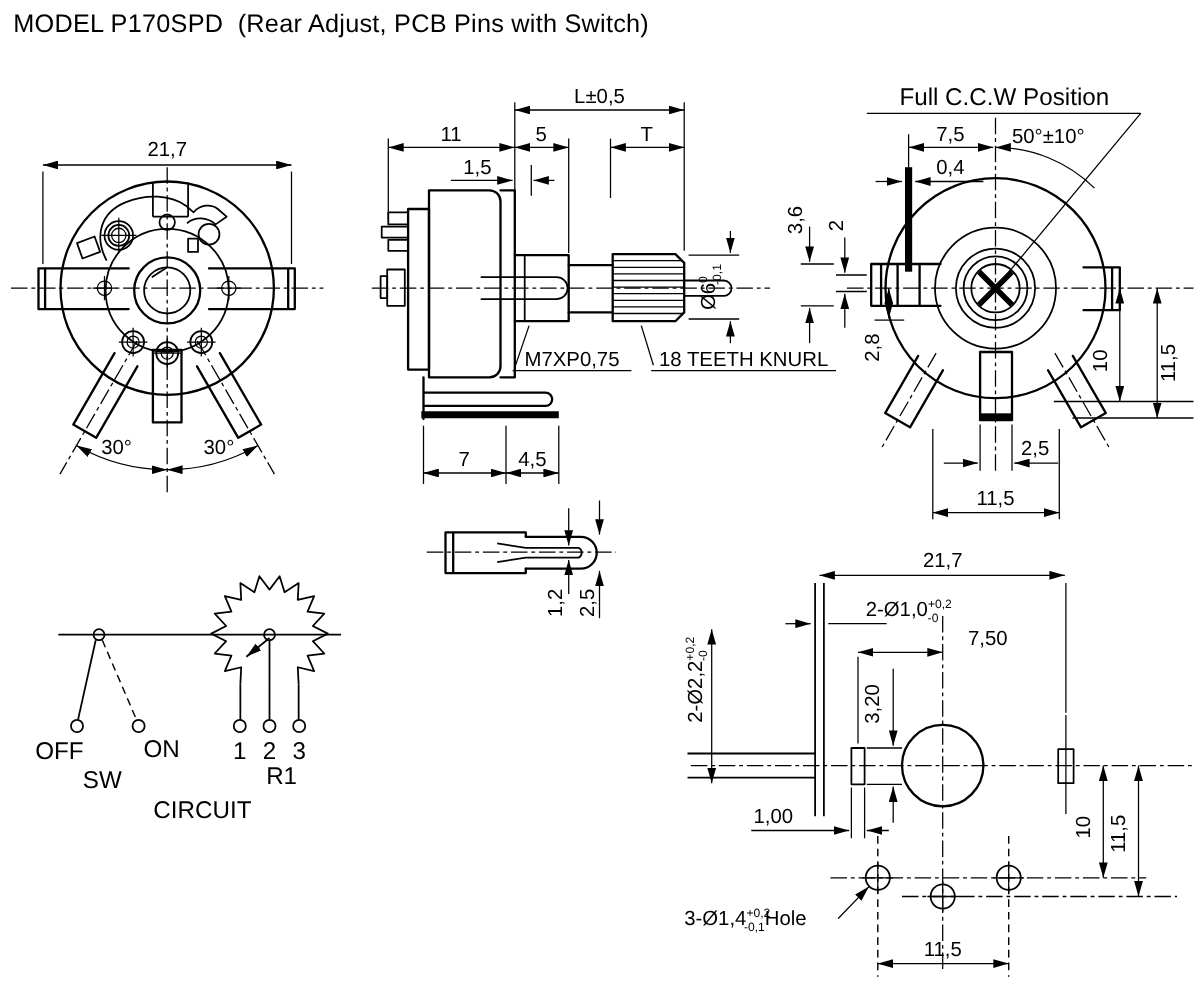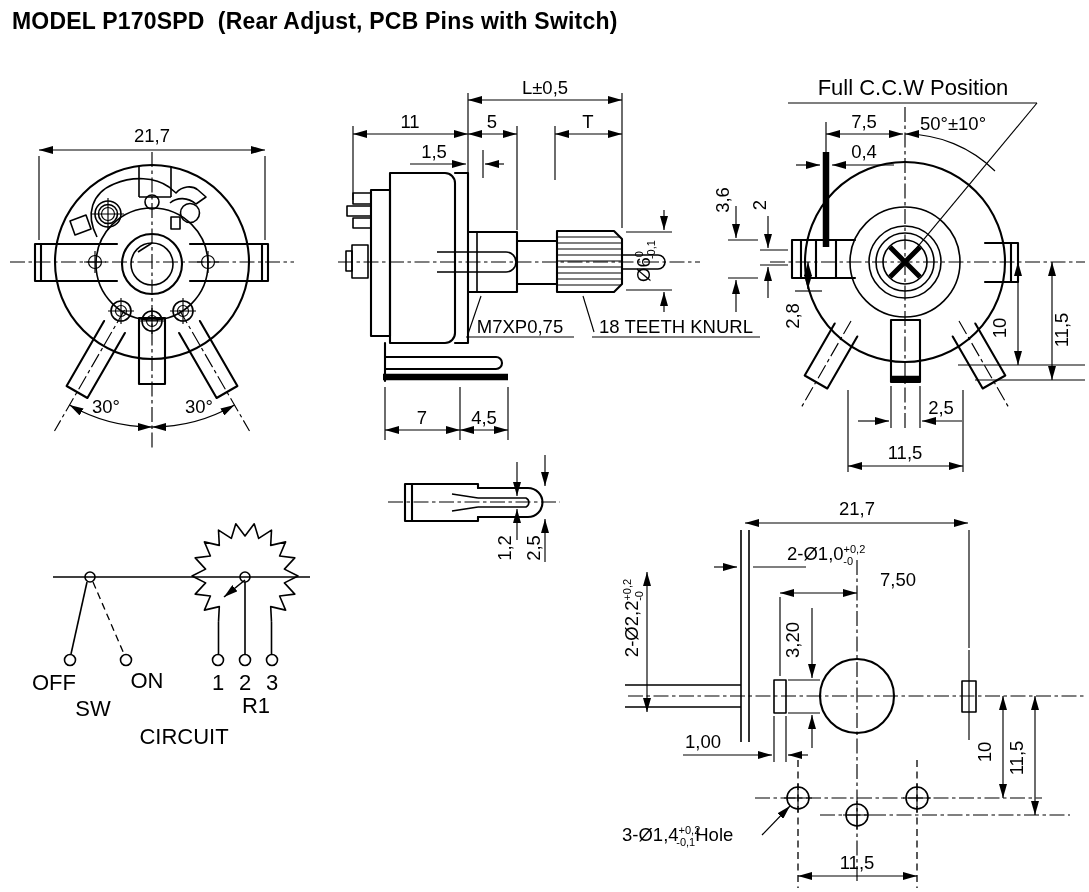--- a/index.html
+++ b/index.html
@@ -1,18 +1,18 @@
 <!DOCTYPE html>
 <html><head>
 <meta charset="utf-8">
 <style>
   html,body{margin:0;padding:0;background:#fff;}
   #sheet{position:relative;width:1089px;height:892px;background:#fff;overflow:hidden;
          font-family:"Liberation Sans",sans-serif;}
-  #title{position:absolute;left:12px;top:8px;font-size:23px;font-weight:bold;color:#000;
+  #title{position:absolute;left:12px;top:8px;font-size:23px;font-weight:normal;color:#000;
          letter-spacing:.2px;white-space:pre;}
   svg{position:absolute;left:0;top:0;}
   .o{fill:none;stroke:#000;stroke-width:2.1;stroke-linejoin:round;stroke-linecap:round;}
   .o2{fill:none;stroke:#000;stroke-width:1.6;stroke-linejoin:round;}
   .t{fill:none;stroke:#000;stroke-width:1.15;}
   .cl{fill:none;stroke:#000;stroke-width:1.15;stroke-dasharray:15 3.5 3.5 3.5;}
   .dsh{fill:none;stroke:#000;stroke-width:1.3;stroke-dasharray:7 4.5;}
   .th{fill:none;stroke:#000;stroke-width:6.5;}
   .pb{fill:none;stroke:#000;stroke-width:5;}
   text{font-family:"Liberation Sans",sans-serif;font-size:18.5px;fill:#000;}

